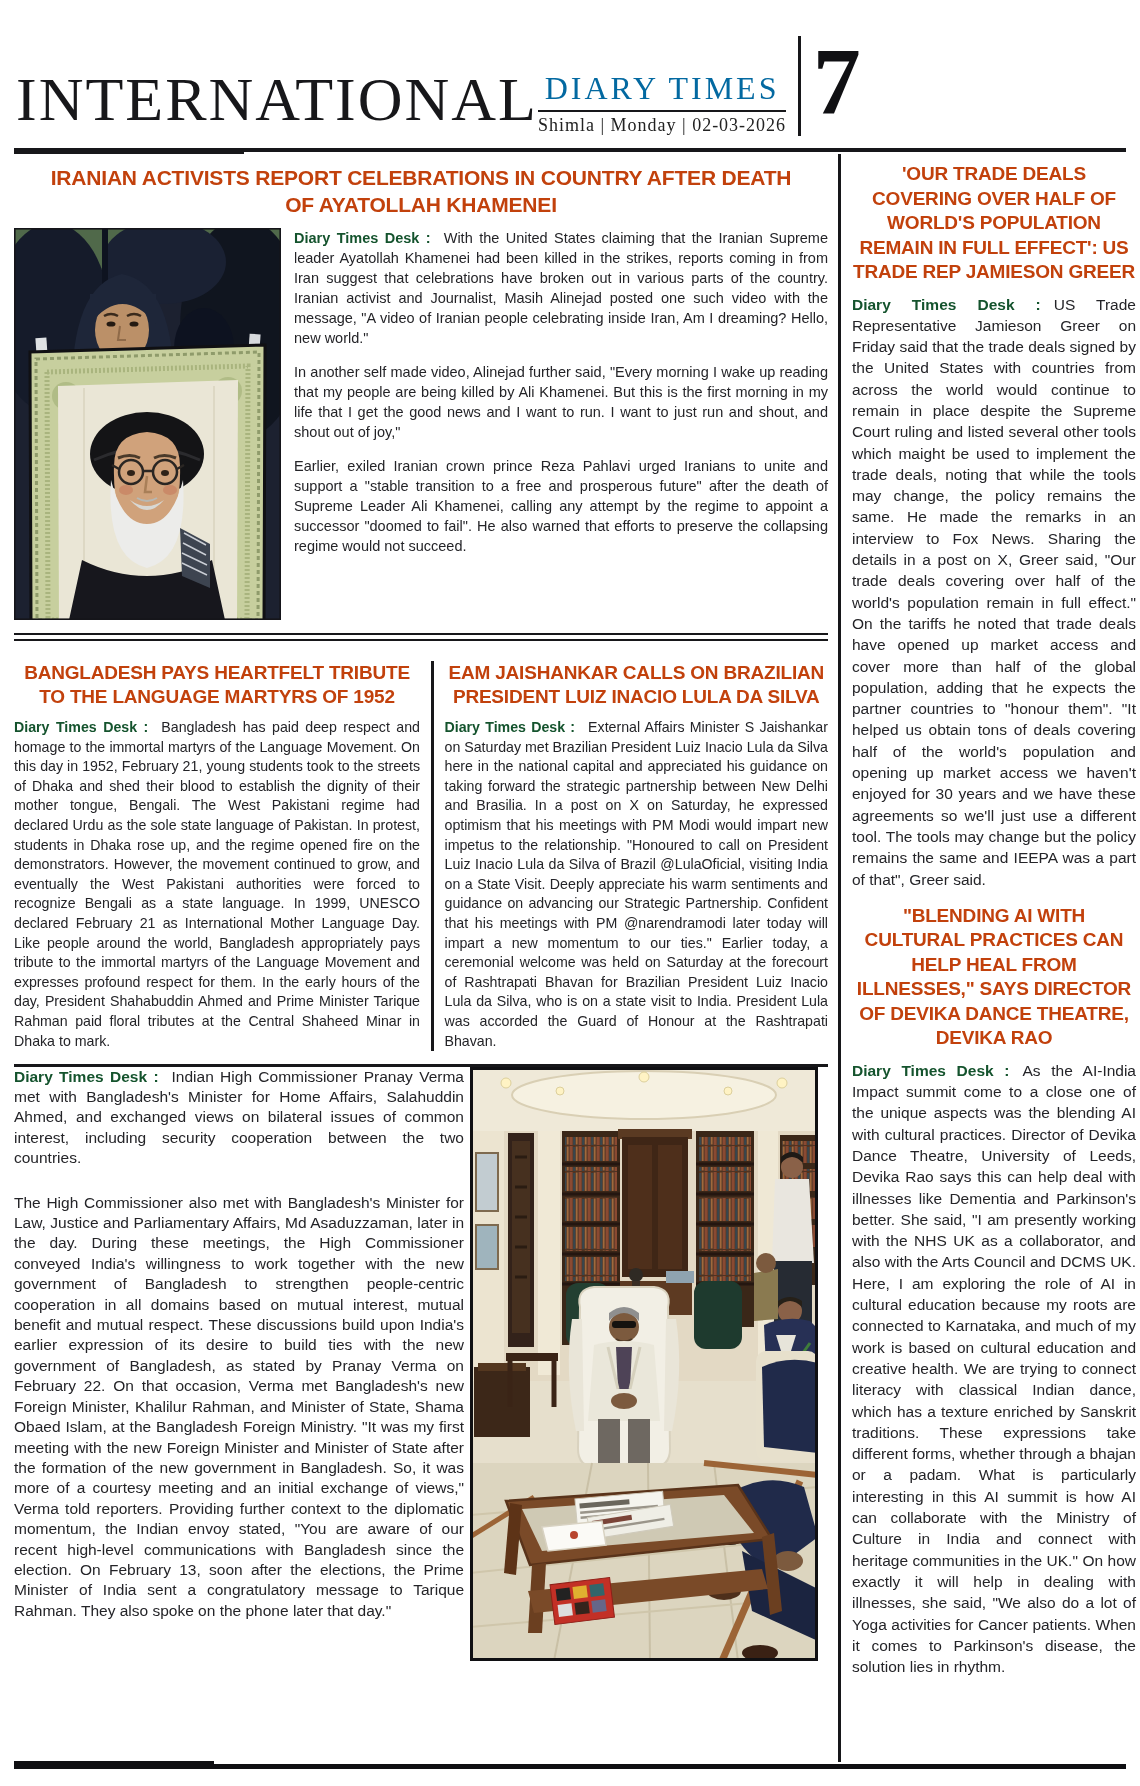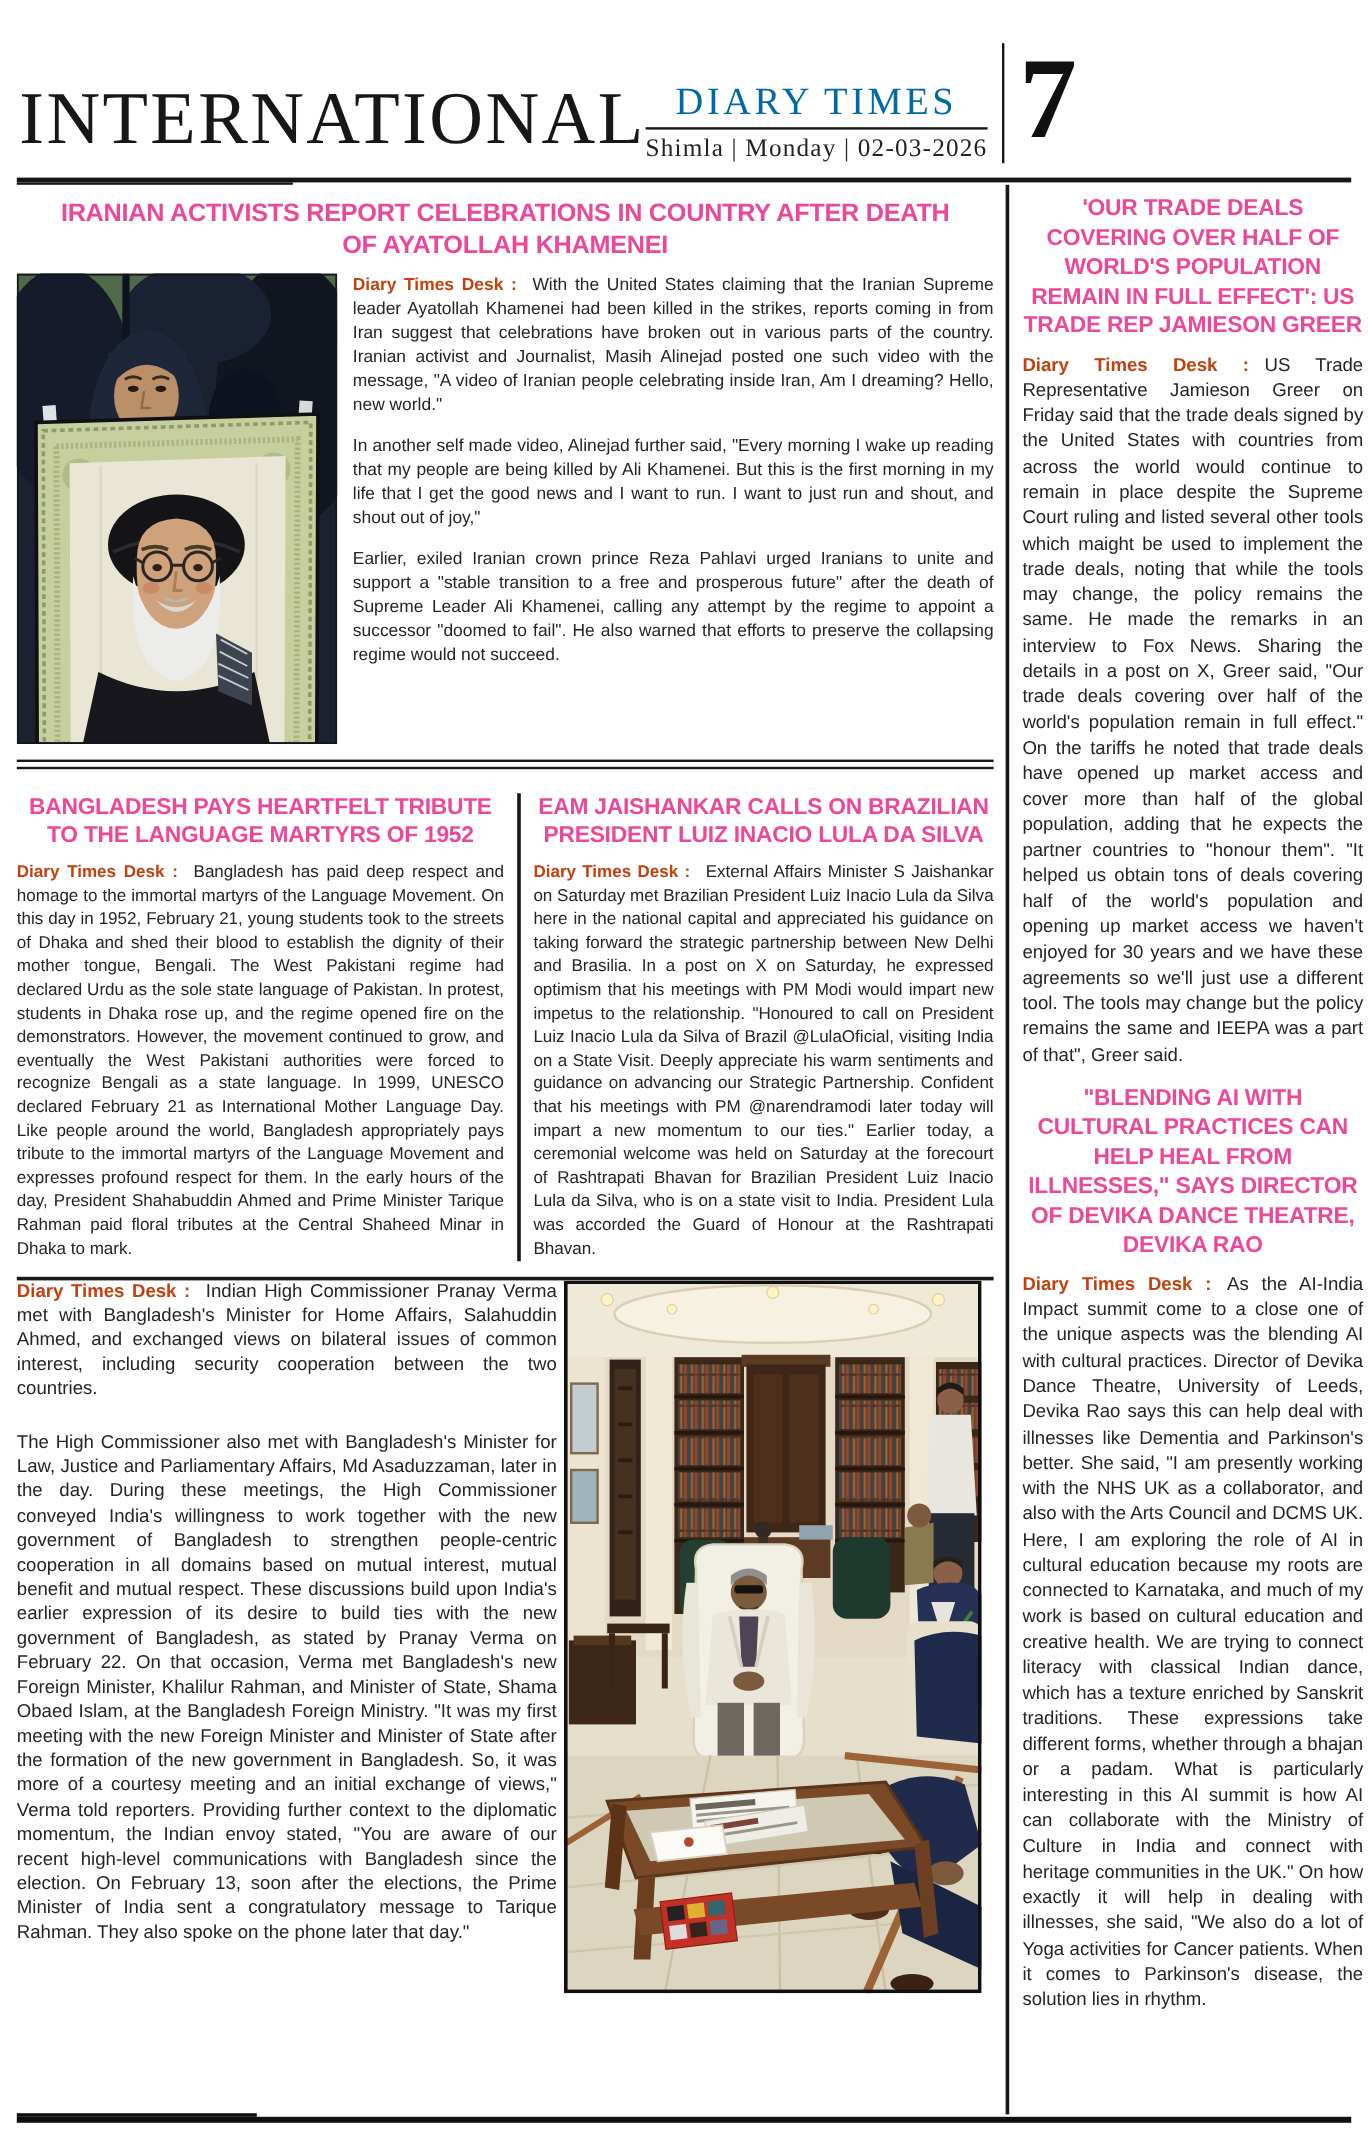--- a/index.html
+++ b/index.html
@@ -7,39 +7,39 @@
         font-family:"Liberation Sans",sans-serif;color:#1f1f23;overflow:hidden;}
   
   .header{position:absolute;left:16px;right:14px;top:20px;height:116px;display:flex;
           justify-content:flex-start;align-items:flex-end;}
   .section-label{font-family:"Liberation Serif",serif;font-size:62px;letter-spacing:2px;
           color:#17171a;line-height:1;padding-bottom:6px;}
   .mast-cluster{display:flex;align-items:stretch;gap:12px;height:100px;}
   .mast-block{display:flex;flex-direction:column;justify-content:flex-end;align-items:center;}
   .masthead{font-family:"Liberation Serif",serif;font-size:32px;letter-spacing:3px;color:#0369a1;line-height:1.05;}
   .mast-rule{width:100%;height:2.5px;background:#17171a;margin:4px 0 3px;}
-  .dateline{font-family:"Liberation Serif",serif;font-size:21px;letter-spacing:1px;color:#222;}
+  .dateline{font-family:"Liberation Serif",serif;font-size:18px;letter-spacing:1px;color:#222;}
   .mast-vbar{width:2.5px;background:#17171a;}
   .pagenum{font-family:"Liberation Serif",serif;font-weight:bold;font-size:96px;line-height:0.95;color:#101013;}
   .header-rule{position:absolute;left:14px;right:14px;top:148px;height:4px;background:#17171a;}
   .header-rule:after{content:"";position:absolute;left:0;top:4px;width:230px;height:2px;background:#17171a;}
   
   .main{position:absolute;left:14px;top:158px;width:814px;}
   .vdivider{position:absolute;left:838px;top:154px;width:2.5px;height:1608px;background:#17171a;}
   .rightcol{position:absolute;left:852px;top:160px;width:284px;}
   .bottom-rule{position:absolute;left:14px;right:14px;top:1764px;height:5px;background:#0f0f12;}
   .bottom-rule:after{content:"";position:absolute;left:0;top:-3px;width:200px;height:3px;background:#0f0f12;}
   
-  .hl{font-weight:bold;text-align:center;color:#ec4899;letter-spacing:-0.2px;}
+  .hl{font-weight:bold;text-align:center;color:#c2410c;letter-spacing:-0.2px;}
   .hl-big{font-size:21px;line-height:27px;margin:6px 20px 10px;}
   .hl-mid{font-size:19px;line-height:24px;margin:0 4px 9px;}
   .hl-right{font-size:19px;line-height:24.5px;margin:2px 0 9px;}
   
   .body-text p{margin:0;text-align:justify;color:#242428;}
-  .desk{font-weight:bold;color:#c2410c;margin-right:13px;}
+  .desk{font-weight:bold;color:#14532d;margin-right:13px;}
   .iran-text p{font-size:14.5px;line-height:20px;}
   .iran-text p + p{margin-top:14px;}
   .mid-text p{font-size:14.2px;line-height:19.6px;}
   .right-text p{font-size:15.5px;line-height:21.3px;}
   .envoy-text p{font-size:15.5px;line-height:20.4px;}
   .envoy-text p + p{margin-top:24px;}
   
   .iran-row{display:flex;gap:13px;align-items:flex-start;}
   .photo1{flex:none;width:267px;height:392px;}
   .double-rule{margin-top:13px;height:4px;border-top:2.5px solid #17171a;border-bottom:2.5px solid #17171a;}

